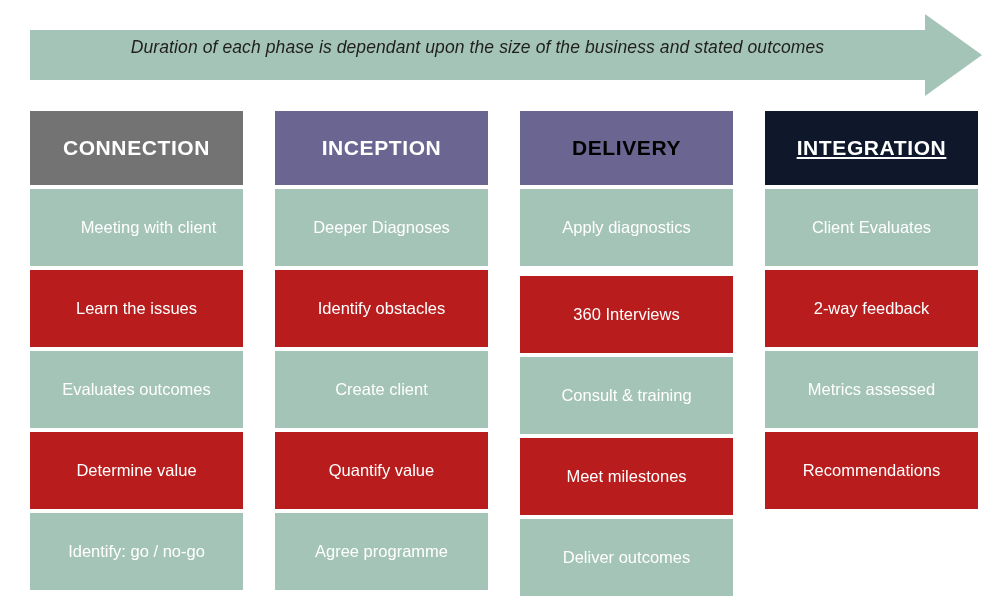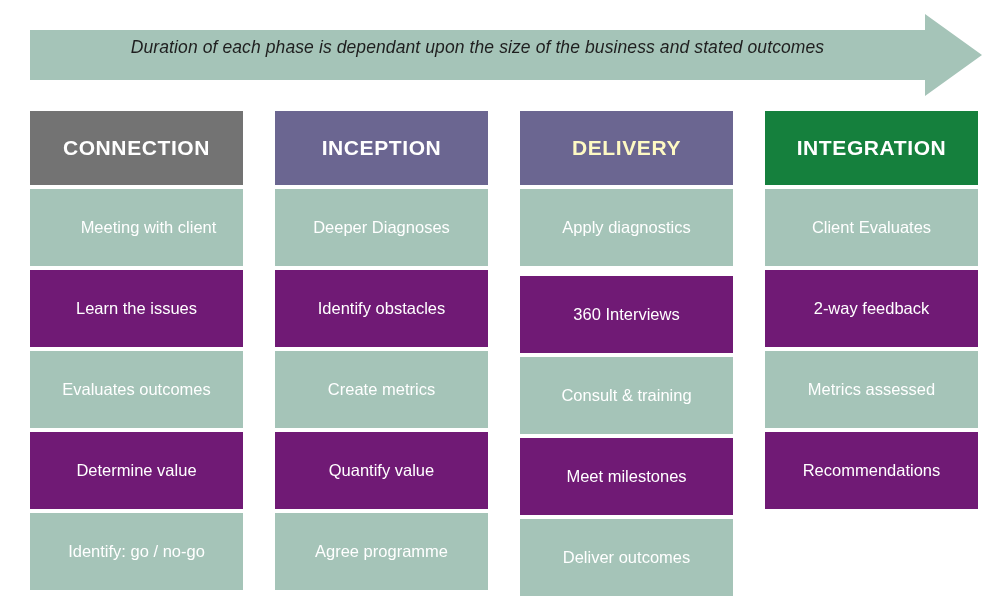--- a/index.html
+++ b/index.html
@@ -82,21 +82,21 @@
     align-items: center;
     justify-content: center;
     color: #ffffff;
     font-size: 16.5px;
     font-weight: 400;
     text-align: center;
     flex: none;
     white-space: nowrap;
   }
   .phase-cell.tone-green { background: #a5c4b8; }
-  .phase-cell.tone-blue  { background: #701a75; }
+  .phase-cell.tone-blue  { background: #b91c1c; }
 </style>
 </head>
 <body>
 
 <div id="banner-arrow">
   <svg viewBox="0 0 952 82" preserveAspectRatio="none">
     <polygon id="arrow-poly" points="0,16 895,16 895,0 952,41 895,82 895,66 0,66" fill="#a5c4b8"></polygon>
   </svg>
   <div id="banner-text" style="color: rgb(31, 31, 31);">Duration of each phase is dependant upon the size of the business and stated outcomes</div>
 </div>
@@ -107,32 +107,32 @@
       <div class="phase-cell tone-green" style="color: rgb(255, 255, 255); padding-left: 24px;">Meeting with client</div>
       <div class="phase-cell tone-blue" style="color: rgb(255, 255, 255);">Learn the issues</div>
       <div class="phase-cell tone-green" style="color: rgb(255, 255, 255);">Evaluates outcomes</div>
       <div class="phase-cell tone-blue" style="color: rgb(255, 255, 255);">Determine value</div>
       <div class="phase-cell tone-green" style="color: rgb(255, 255, 255);">Identify: go / no-go</div>
     </div>
     <div class="phase-column">
       <div class="phase-header" style="background: rgb(107, 102, 145); color: rgb(255, 255, 255);">INCEPTION</div>
       <div class="phase-cell tone-green" style="color: rgb(255, 255, 255);">Deeper Diagnoses</div>
       <div class="phase-cell tone-blue" style="color: rgb(255, 255, 255);">Identify obstacles</div>
-      <div class="phase-cell tone-green" style="color: rgb(255, 255, 255);">Create metrics</div>
+      <div class="phase-cell tone-green" style="color: rgb(255, 255, 255);">Create client</div>
       <div class="phase-cell tone-blue" style="color: rgb(255, 255, 255);">Quantify value</div>
       <div class="phase-cell tone-green" style="color: rgb(255, 255, 255);">Agree programme</div>
     </div>
     <div class="phase-column">
-      <div class="phase-header" style="background: rgb(107, 102, 145); color: #fef9c3;">DELIVERY</div>
+      <div class="phase-header" style="background: rgb(107, 102, 145); color: #000000;">DELIVERY</div>
       <div class="phase-cell tone-green" style="color: rgb(255, 255, 255);">Apply diagnostics</div>
       <div class="phase-cell tone-blue" style="color: rgb(255, 255, 255); margin-top: 6px;">360 Interviews</div>
       <div class="phase-cell tone-green" style="color: rgb(255, 255, 255);">Consult &amp; training</div>
       <div class="phase-cell tone-blue" style="color: rgb(255, 255, 255);">Meet milestones</div>
       <div class="phase-cell tone-green" style="color: rgb(255, 255, 255);">Deliver outcomes</div>
     </div>
     <div class="phase-column">
-      <div class="phase-header" style="background: #15803d; color: rgb(255, 255, 255);">INTEGRATION</div>
+      <div class="phase-header" style="background: #0f172a; color: rgb(255, 255, 255); text-decoration: underline;">INTEGRATION</div>
       <div class="phase-cell tone-green" style="color: rgb(255, 255, 255);">Client Evaluates</div>
       <div class="phase-cell tone-blue" style="color: rgb(255, 255, 255);">2-way feedback</div>
       <div class="phase-cell tone-green" style="color: rgb(255, 255, 255);">Metrics assessed</div>
       <div class="phase-cell tone-blue" style="color: rgb(255, 255, 255);">Recommendations</div>
     </div>
   </div>
 
 </body></html>

